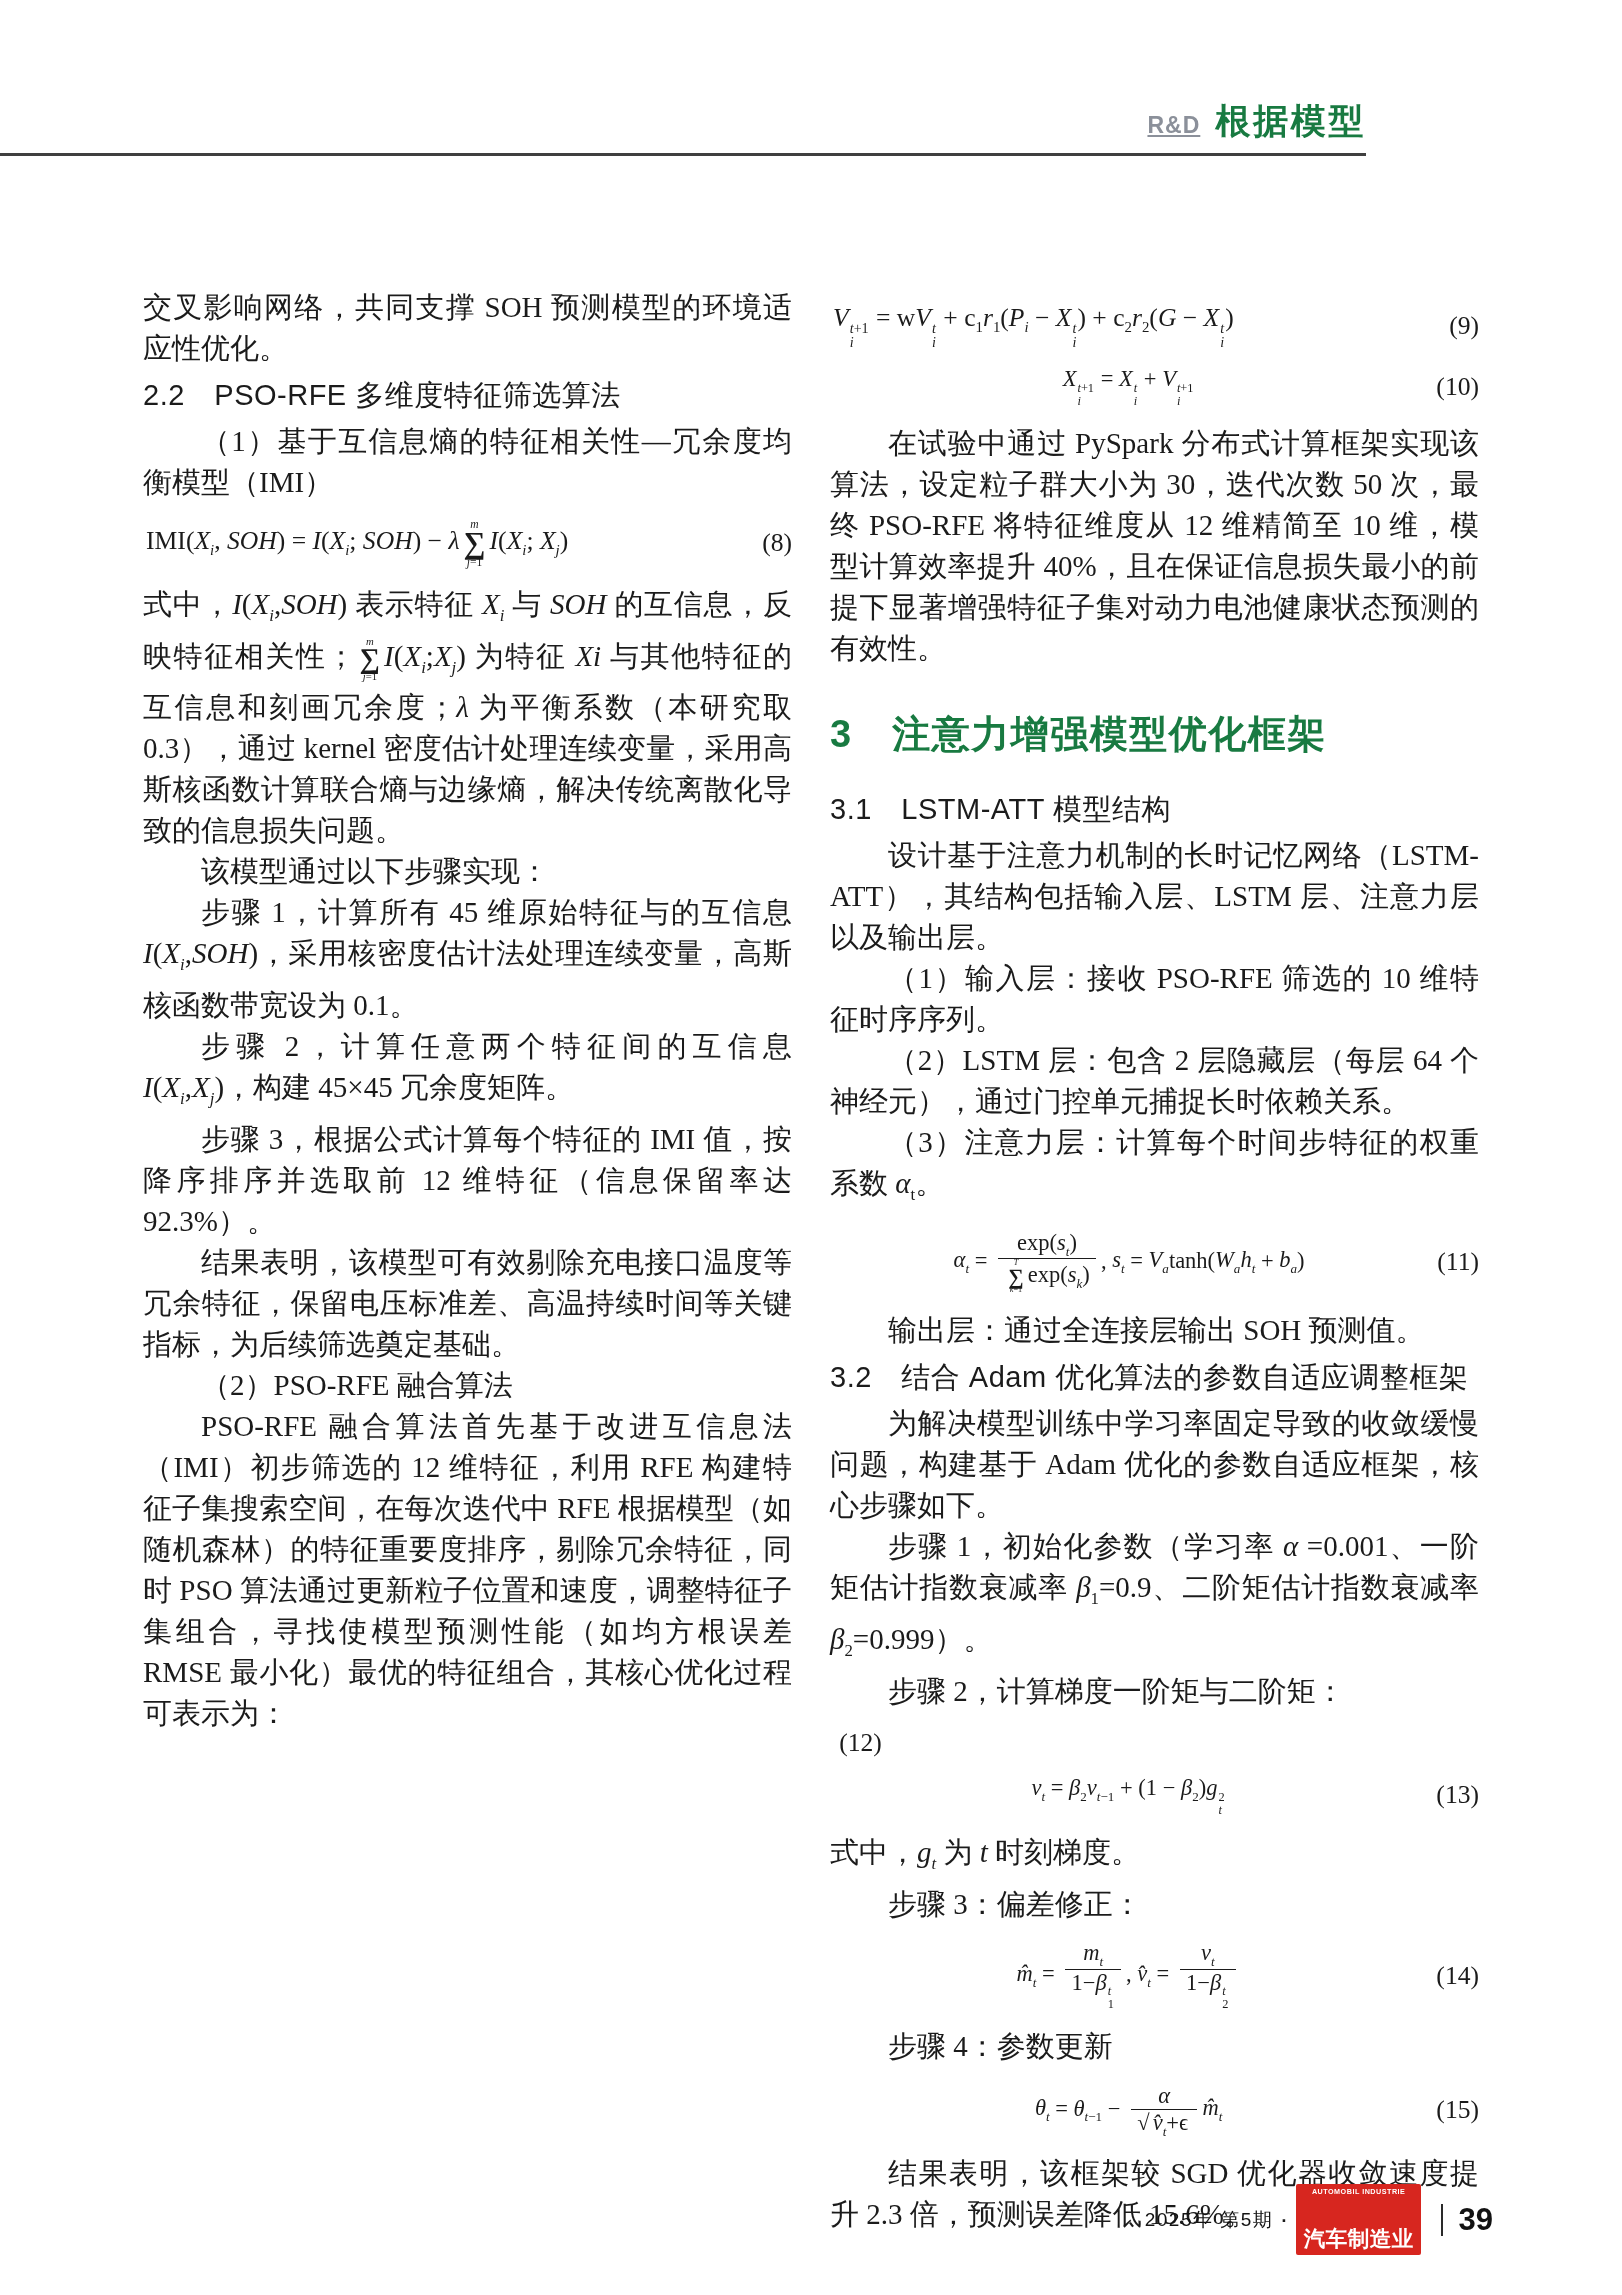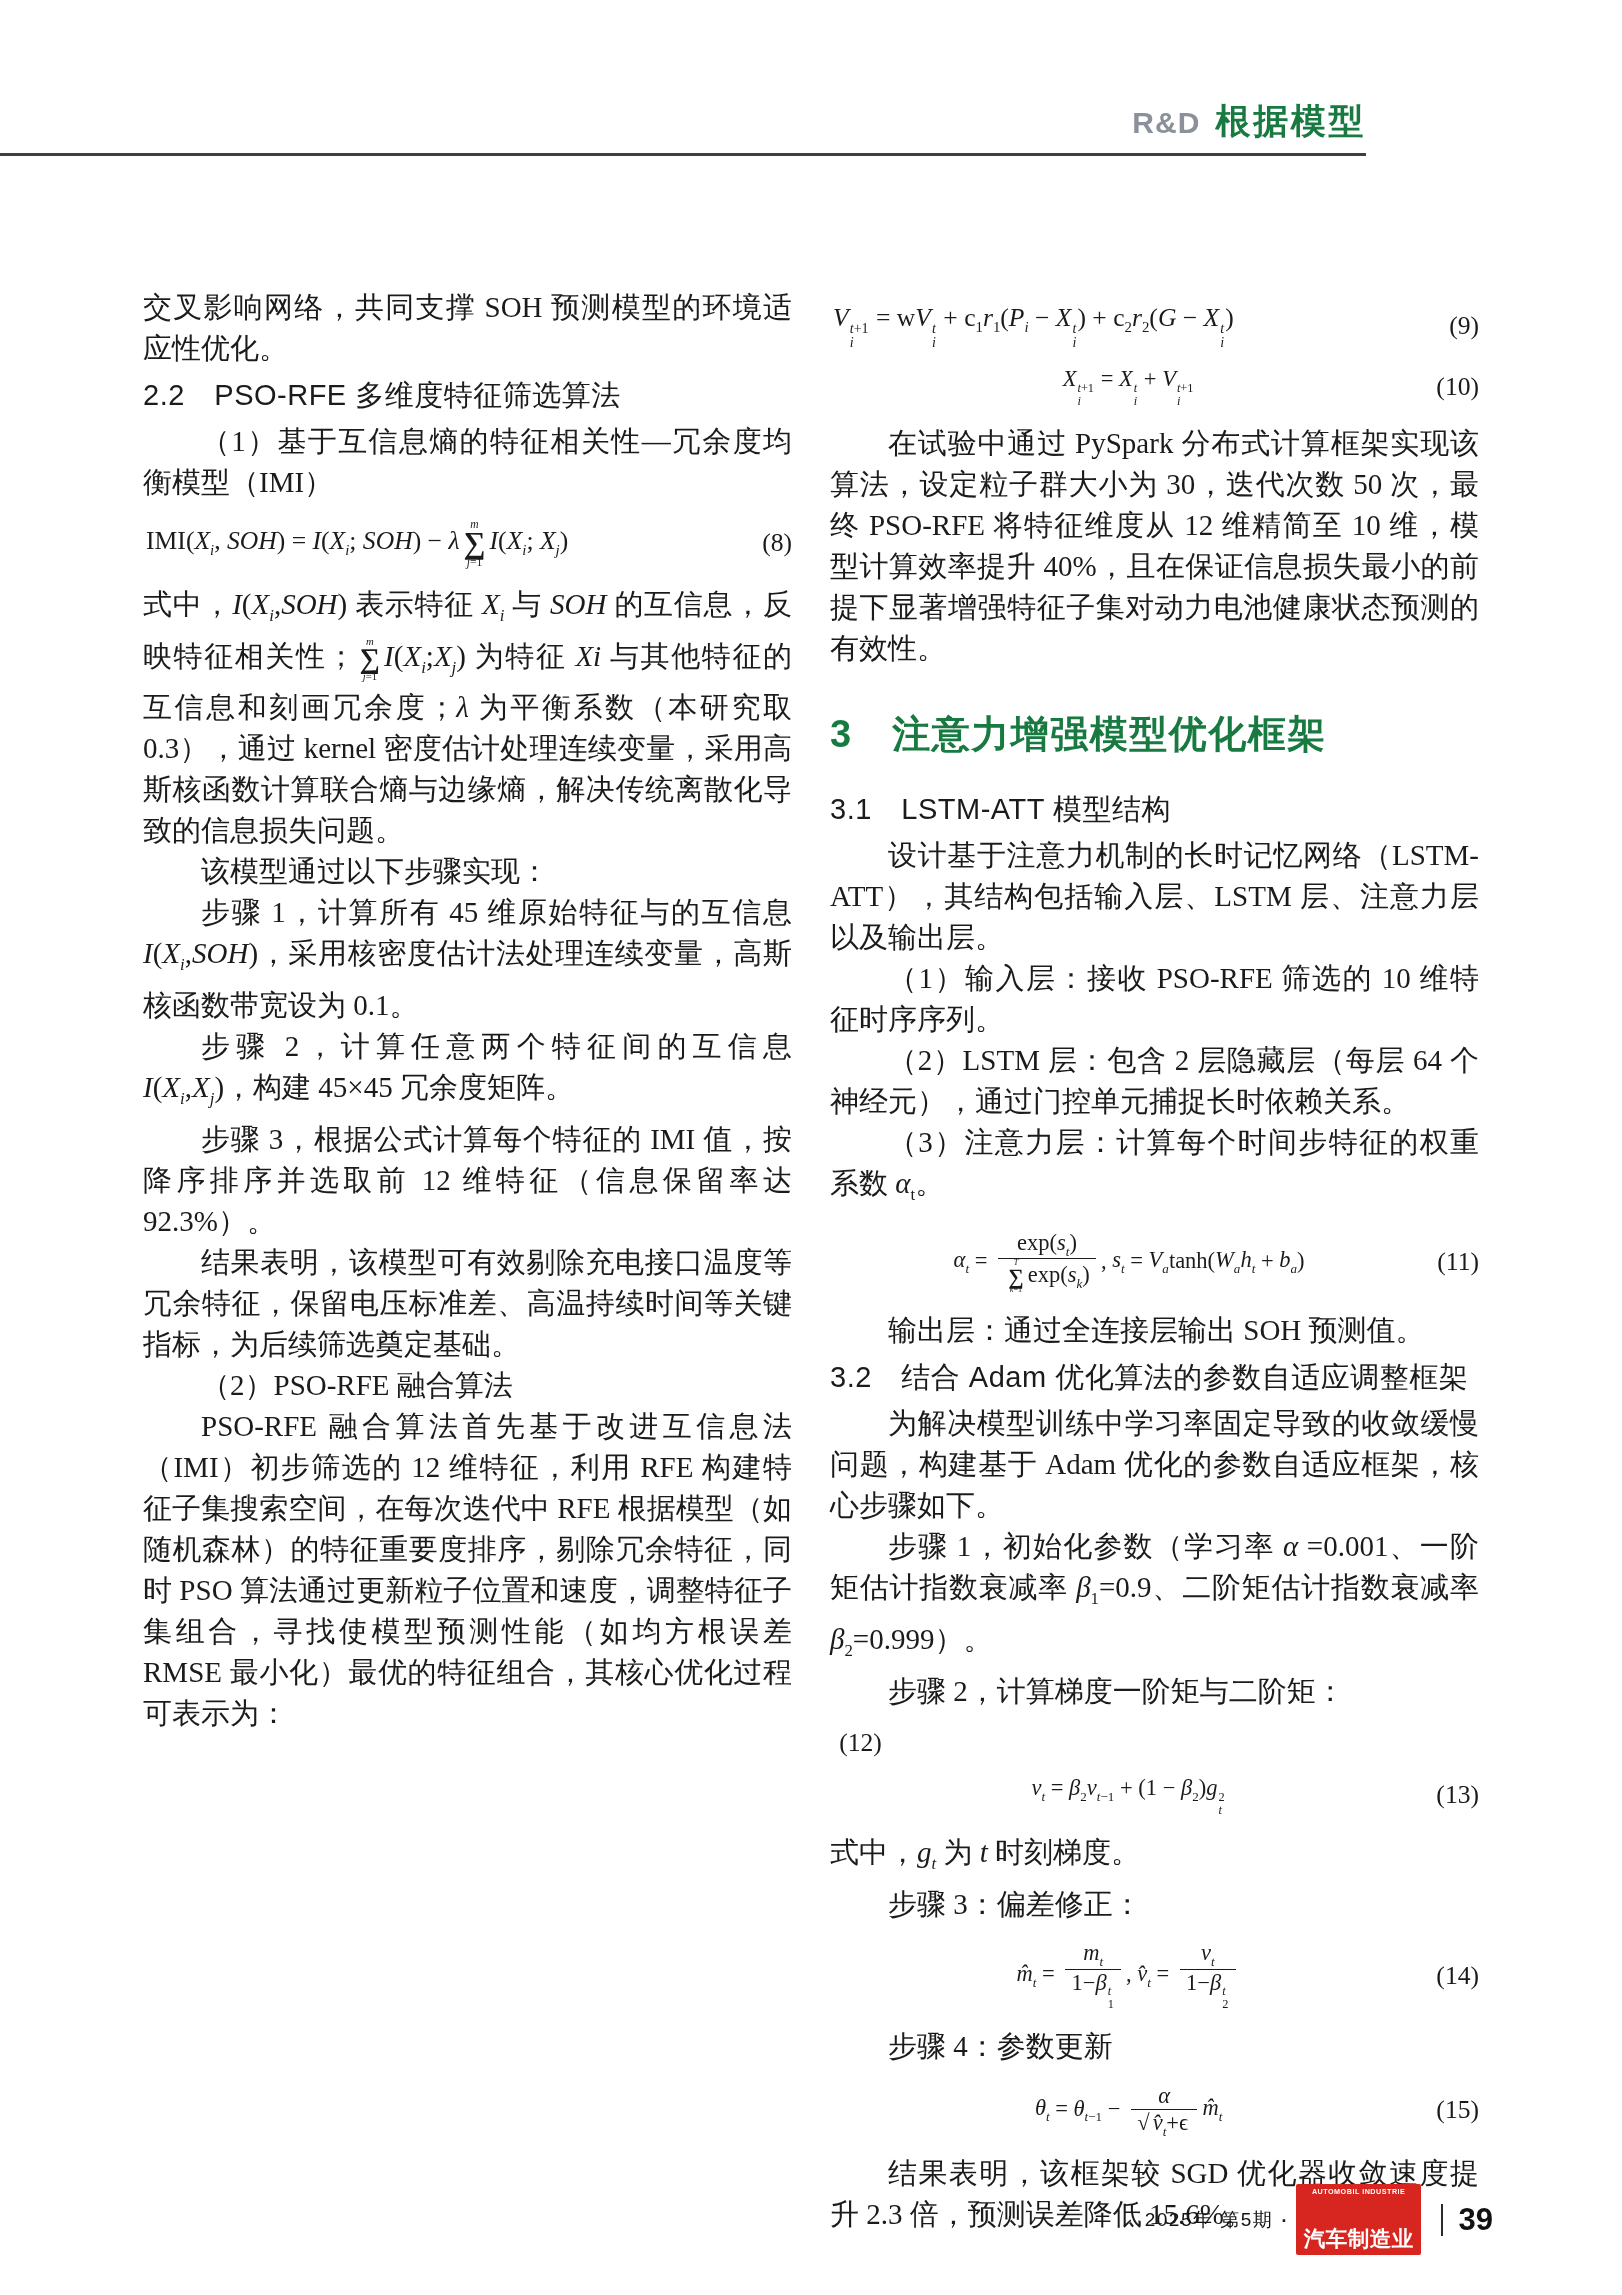--- a/index.html
+++ b/index.html
@@ -6,21 +6,21 @@
     --green:#187a41; --gray:#8b909a; --rule:#3f3f3f; --text:#1b1b1b; --logo_red:#d7261f;
   }
   *{margin:0;padding:0;box-sizing:border-box;}
   html,body{background:#fff;}
   body{
     width:1623px;height:2295px;position:relative;overflow:hidden;
     font-family:"Liberation Serif","DejaVu Serif",serif;color:var(--text);
   }
   
   .header{position:absolute;top:98px;left:0;width:1366px;text-align:right;white-space:nowrap;}
-  .hdr-en{font-family:"Liberation Sans","DejaVu Sans",sans-serif;font-weight:bold;font-size:30px;color:var(--gray);margin-right:15.3px;letter-spacing:1px;}
+  .hdr-en{font-family:"Liberation Sans","DejaVu Sans",sans-serif;font-weight:bold;font-size:23px;color:var(--gray);margin-right:15.3px;letter-spacing:1px;text-decoration:underline;}
   .hdr-zh{font-family:"Liberation Sans","DejaVu Sans",sans-serif;font-weight:bold;font-size:35px;color:var(--green);letter-spacing:2.6px;}
   .header-rule{position:absolute;top:153px;left:0;width:1366px;height:3.1px;background:var(--rule);}
   
   .columns{position:absolute;top:287px;left:143px;width:1337px;display:flex;gap:38px;}
   .col{width:649px;font-size:29px;line-height:41px;text-align:justify;}
   .col .p{margin:0;}
   .col .indent{text-indent:2em;}
   .h-sub{font-family:"Liberation Sans","DejaVu Sans",sans-serif;font-size:29px;line-height:52px;letter-spacing:0.5px;}
   .h-green{font-family:"Liberation Sans","DejaVu Sans",sans-serif;font-weight:bold;font-size:38px;line-height:1.1;color:var(--green);margin:45px 0 26.6px;letter-spacing:1.5px;}
   

